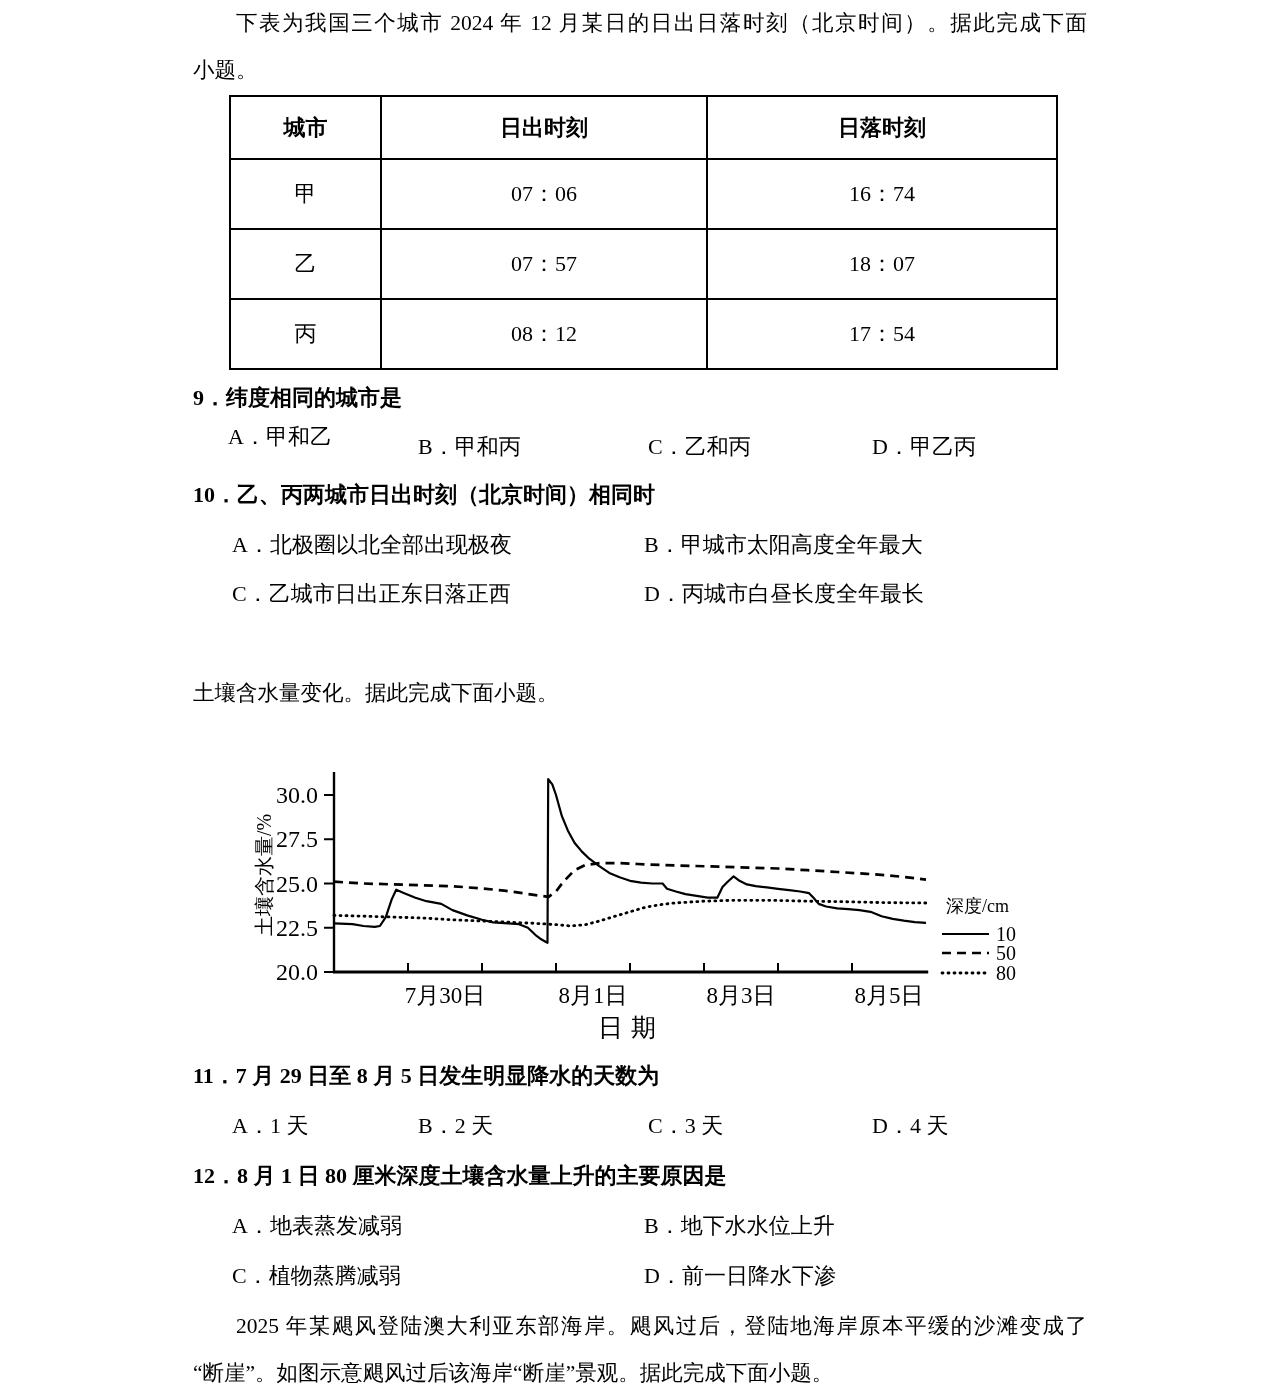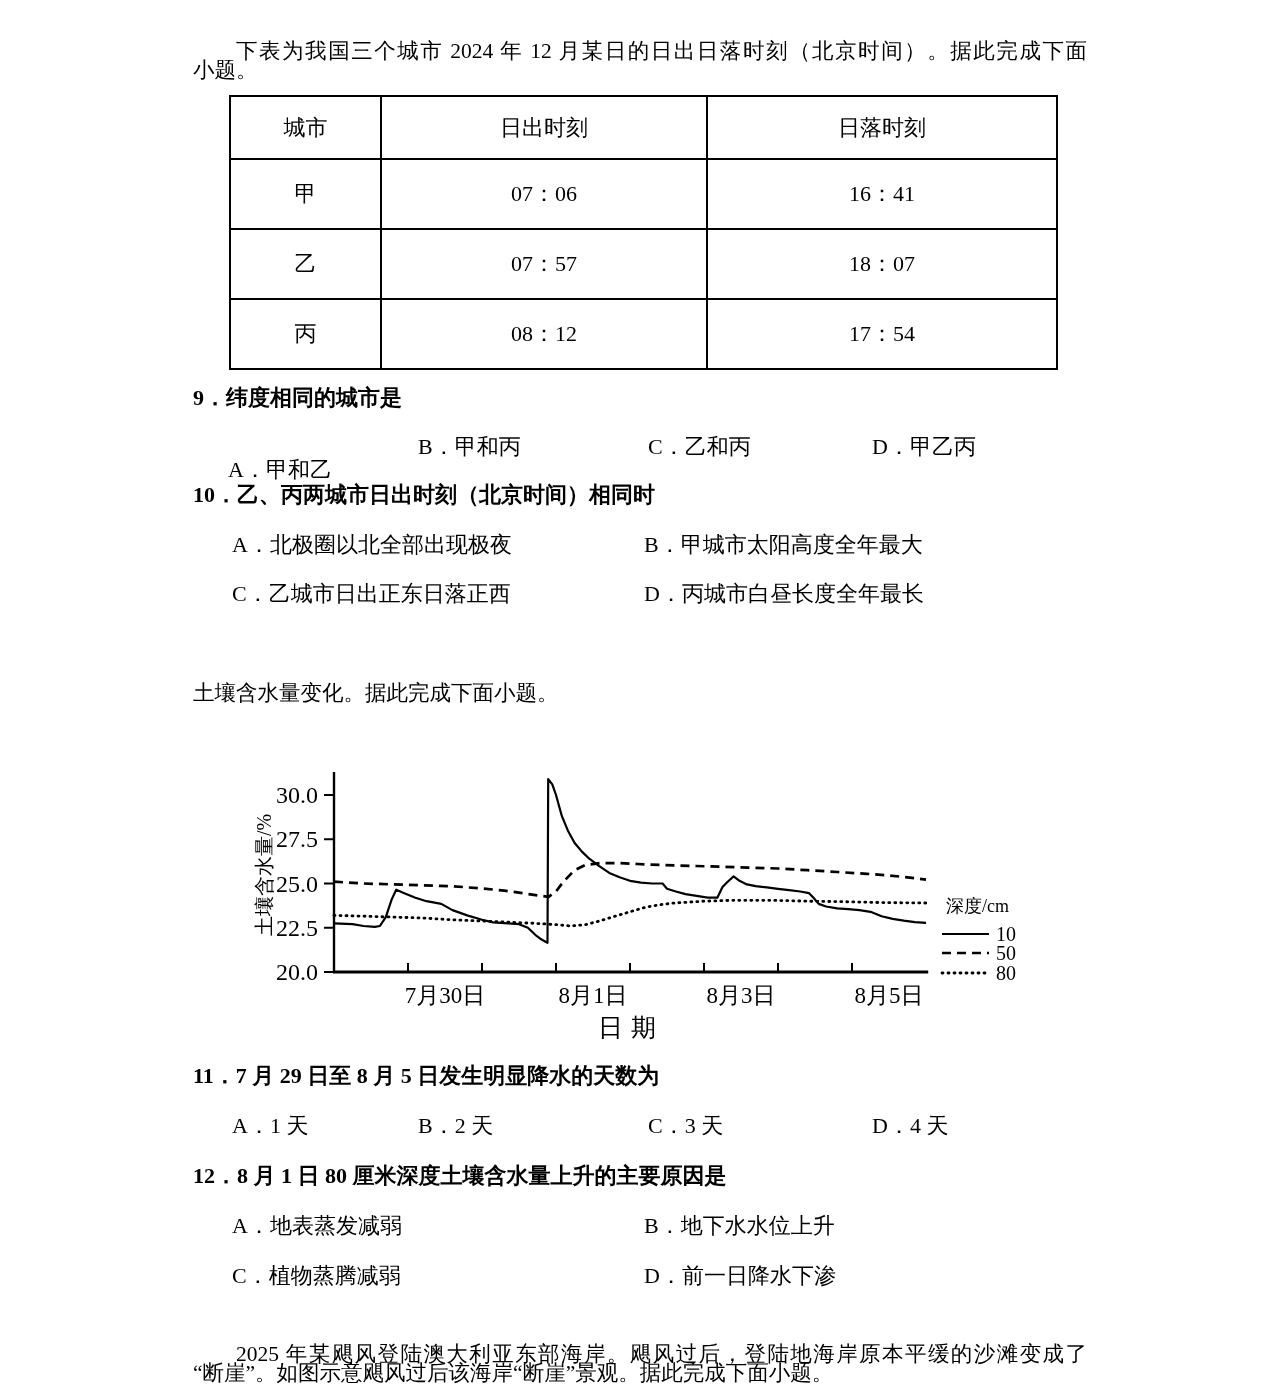--- a/index.html
+++ b/index.html
@@ -15,21 +15,20 @@
     position:absolute;
     left:193px;width:894px;
     font-size:21.5px;
     line-height:47px;height:47px;
     white-space:nowrap;
   }
   .para-line.justify{
     white-space:normal;
     text-align:justify;
     text-align-last:justify;
-    margin-top:28px;
   }
   .indent{text-indent:2em;}
   .stem{
     position:absolute;
     font-size:22px;line-height:27px;
     font-weight:700;
     white-space:nowrap;
   }
   .opt{
     position:absolute;
@@ -42,21 +41,21 @@
     table-layout:fixed;
     width:827px;
   }
   table.suntable td{
     border:2px solid #000;
     text-align:center;
     vertical-align:middle;
     font-size:22px;
     padding:0;
   }
-  table.suntable tr.hrow td{height:61px;}
+  table.suntable tr.hrow td{height:61px;font-weight:bold;}
   table.suntable tr.drow td{height:68px;}
   #chart{position:absolute;left:245px;top:745px;width:830px;height:300px;}
   #chart svg text{font-family:"Liberation Serif","DejaVu Serif",serif;fill:#000;}
 </style>
 </head>
 <body>
 
 <div class="page">
 
   <div class="para-line justify indent" style="top:0px">下表为我国三个城市 2024 年 12 月某日的日出日落时刻（北京时间）。据此完成下面</div>
@@ -70,37 +69,37 @@
       </colgroup>
     <tbody>
       <tr class="hrow">
         <td>城市</td>
         <td>日出时刻</td>
         <td>日落时刻</td>
       </tr>
       <tr class="drow">
         <td>甲</td>
         <td>07：06</td>
-        <td>16：41</td>
+        <td>16：74</td>
       </tr>
       <tr class="drow">
         <td>乙</td>
         <td>07：57</td>
         <td>18：07</td>
       </tr>
       <tr class="drow">
         <td>丙</td>
         <td>08：12</td>
         <td>17：54</td>
       </tr>
     </tbody>
   </table>
 
   <div class="stem" style="left:193px;top:384px">9．纬度相同的城市是</div>
-  <div class="opt" style="left:228px;top:456px">A．甲和乙</div>
+  <div class="opt" style="left:228px;top:423px">A．甲和乙</div>
   <div class="opt" style="left:418px;top:433px">B．甲和丙</div>
   <div class="opt" style="left:648px;top:433px">C．乙和丙</div>
   <div class="opt" style="left:872px;top:433px">D．甲乙丙</div>
 
   <div class="stem" style="left:193px;top:481px">10．乙、丙两城市日出时刻（北京时间）相同时</div>
   <div class="opt" style="left:644px;top:531px">B．甲城市太阳高度全年最大</div>
   <div class="opt" style="left:232px;top:531px">A．北极圈以北全部出现极夜</div>
   <div class="opt" style="left:644px;top:580px">D．丙城市白昼长度全年最长</div>
   <div class="opt" style="left:232px;top:580px">C．乙城市日出正东日落正西</div>
 

